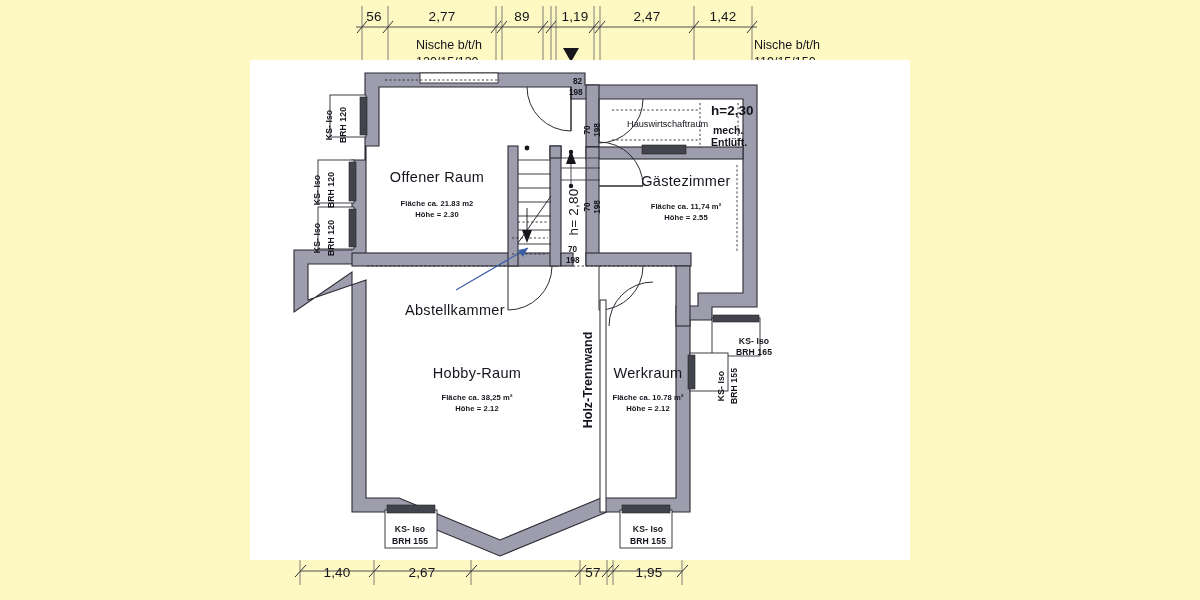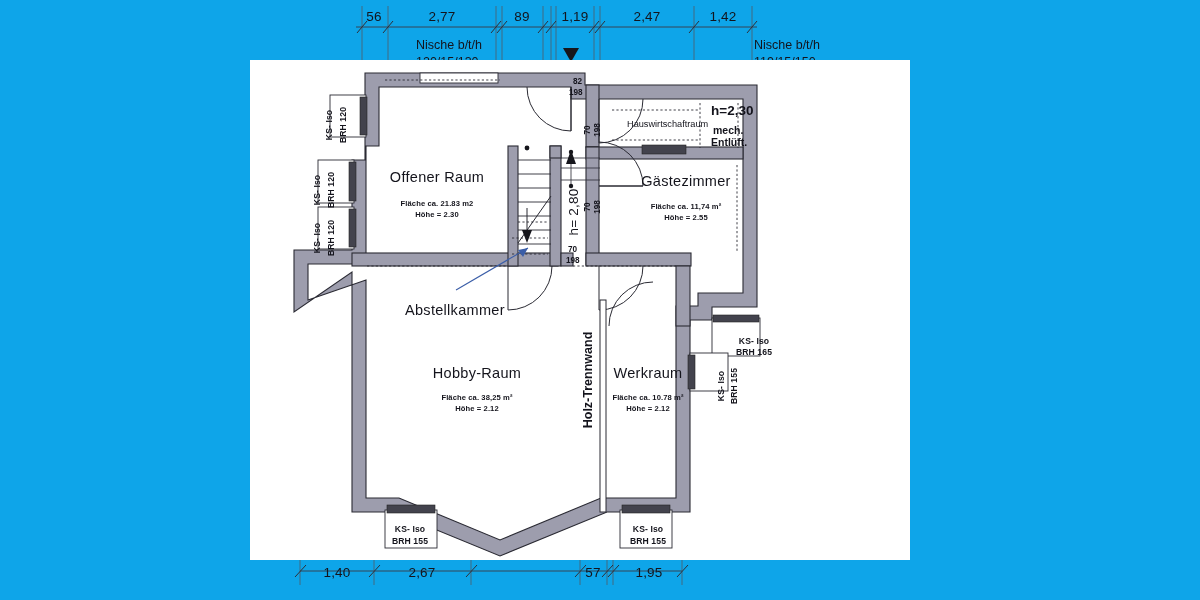--- a/index.html
+++ b/index.html
@@ -1,18 +1,18 @@
 <!DOCTYPE html>
 <html><head>
 <meta charset="utf-8">
 <style>
   html,body{margin:0;padding:0;background:#fff;}
   body{width:1200px;height:600px;overflow:hidden;
        font-family:"Liberation Sans","DejaVu Sans",sans-serif;color:#111;}
-  #stage{position:relative;width:1200px;height:600px;background:#0ea5e9;}
+  #stage{position:relative;width:1200px;height:600px;background:#fef9c3;}
   svg.plan{position:absolute;left:0;top:0;width:1200px;height:600px;}
   text{font-family:"Liberation Sans","DejaVu Sans",sans-serif;fill:#14141c;}
   .dimtxt{font-size:13.5px;letter-spacing:.2px;}
   .roomname{font-size:14.5px;letter-spacing:.3px;}
   .roomsub{font-size:7.6px;font-weight:bold;letter-spacing:.1px;}
   .note{font-size:12.5px;}
   .note-b{font-size:12.5px;font-weight:bold;}
   .tiny{font-size:8.6px;font-weight:bold;letter-spacing:.1px;}
   .tiny2{font-size:8.2px;font-weight:bold;}
   .hwr{font-size:9.2px;}

